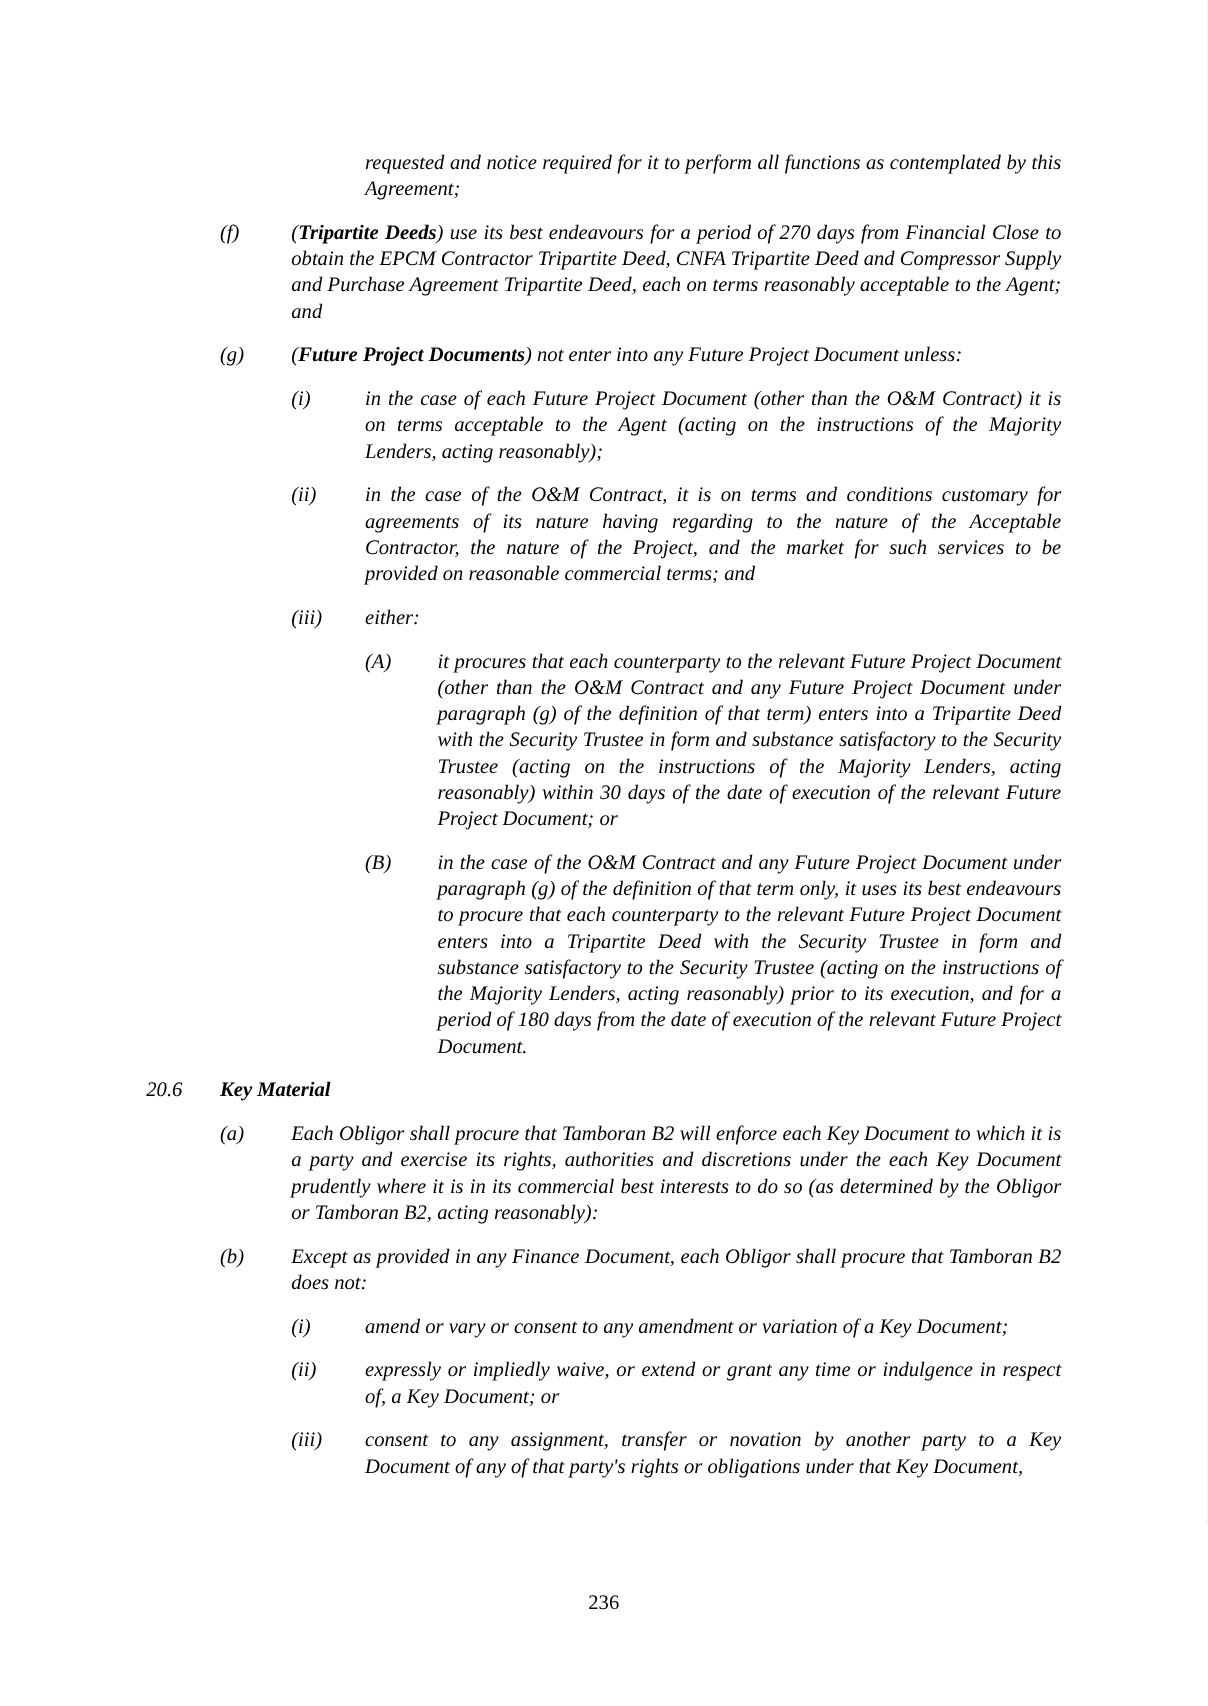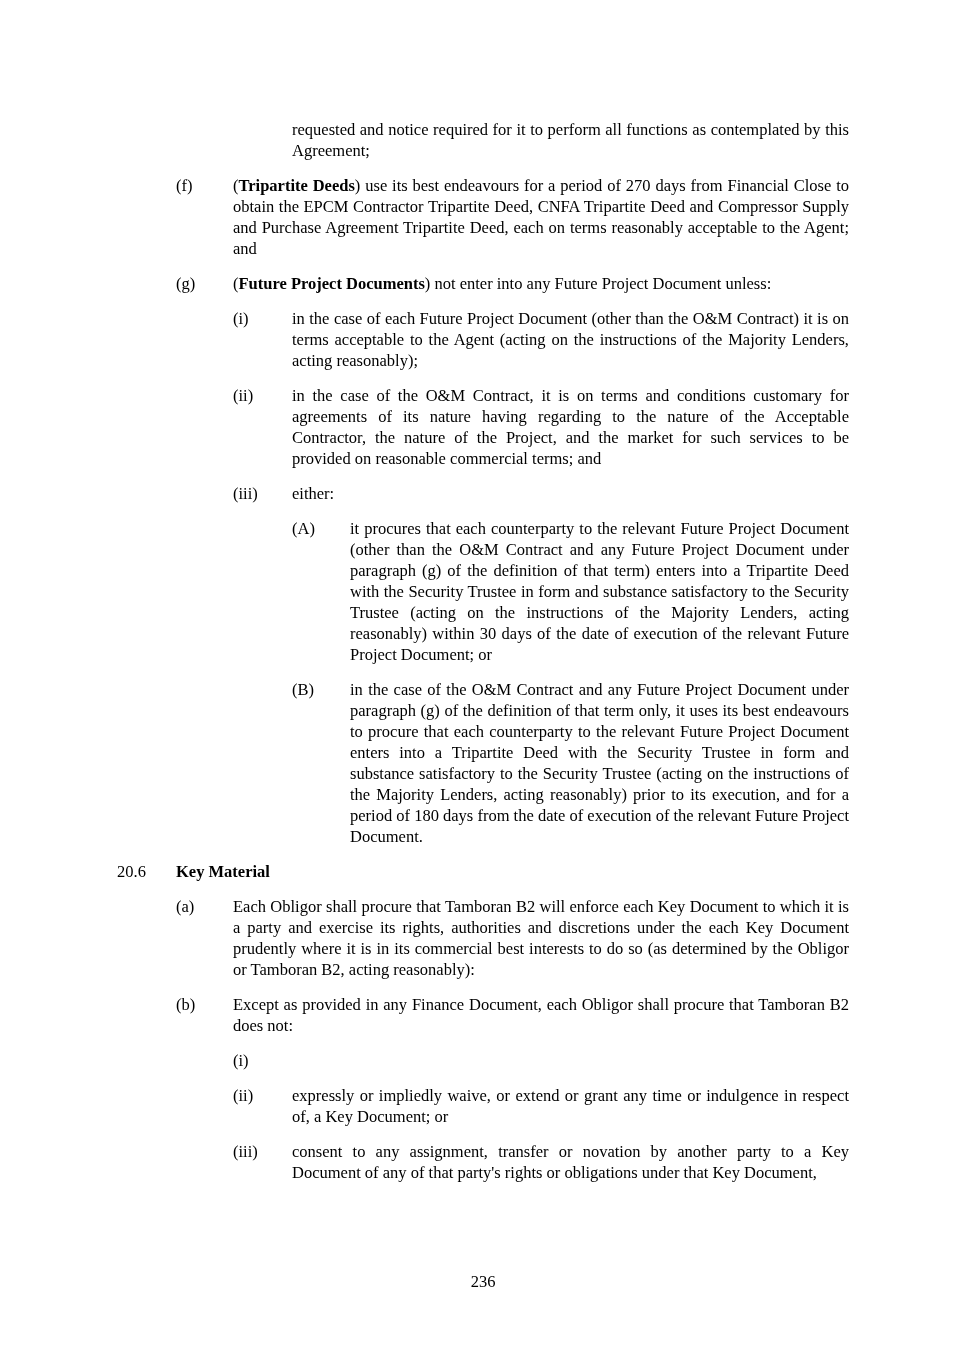--- a/index.html
+++ b/index.html
@@ -14,21 +14,21 @@
     line-height: 21px;
     color: #000000;
     overflow: hidden;
   }
   .content {
     position: absolute;
     left: 117px;
     right: 117px;
     top: 119px;
   }
-  .row { display: flex; margin: 0 0 14px 0; }
+  .row { display: flex; margin: 0 0 14px 0; font-style: italic; }
   .row .label { flex: 0 0 auto; }
   .sec .label { width: 59px; }
   .sec .title { flex: 1 1 auto; margin: 0; font-weight: bold; }
   .lvl1 { padding-left: 59px; }
   .lvl1 .label { width: 57px; }
   .lvl2 { padding-left: 116px; }
   .lvl2 .label { width: 59px; }
   .lvl3 { padding-left: 175px; }
   .lvl3 .label { width: 58px; }
   .cont  { padding-left: 175px; }
@@ -102,20 +102,21 @@
       <p class="text">Each Obligor shall procure that Tamboran B2 will enforce each Key Document to which it is a party and exercise its rights, authorities and discretions under the each Key Document prudently where it is in its commercial best interests to do so (as determined by the Obligor or Tamboran B2, acting reasonably):</p>
     </div>
 
     <div class="row lvl1">
       <span class="label">(b)</span>
       <p class="text">Except as provided in any Finance Document, each Obligor shall procure that Tamboran B2 does not:</p>
     </div>
 
     <div class="row lvl2">
       <span class="label">(i)</span>
+      <p class="text">amend or vary or consent to any amendment or variation of a Key Document;</p>
     </div>
 
     <div class="row lvl2">
       <span class="label">(ii)</span>
       <p class="text">expressly or impliedly waive, or extend or grant any time or indulgence in respect of, a Key Document; or</p>
     </div>
 
     <div class="row lvl2">
       <span class="label">(iii)</span>
       <p class="text">consent to any assignment, transfer or novation by another party to a Key Document of any of that party's rights or obligations under that Key Document,</p>

